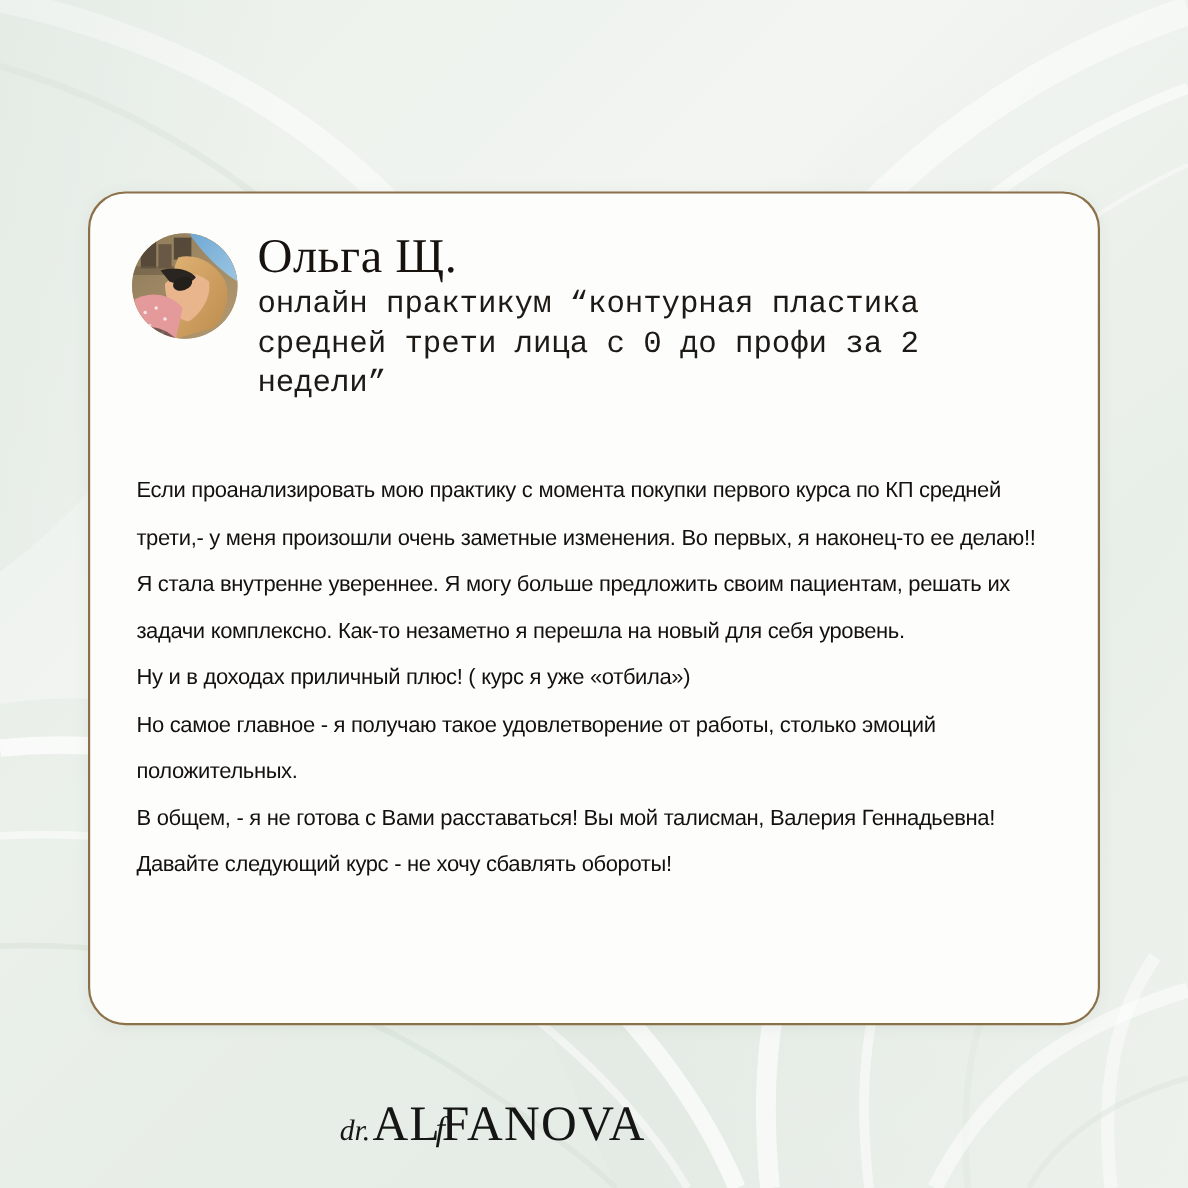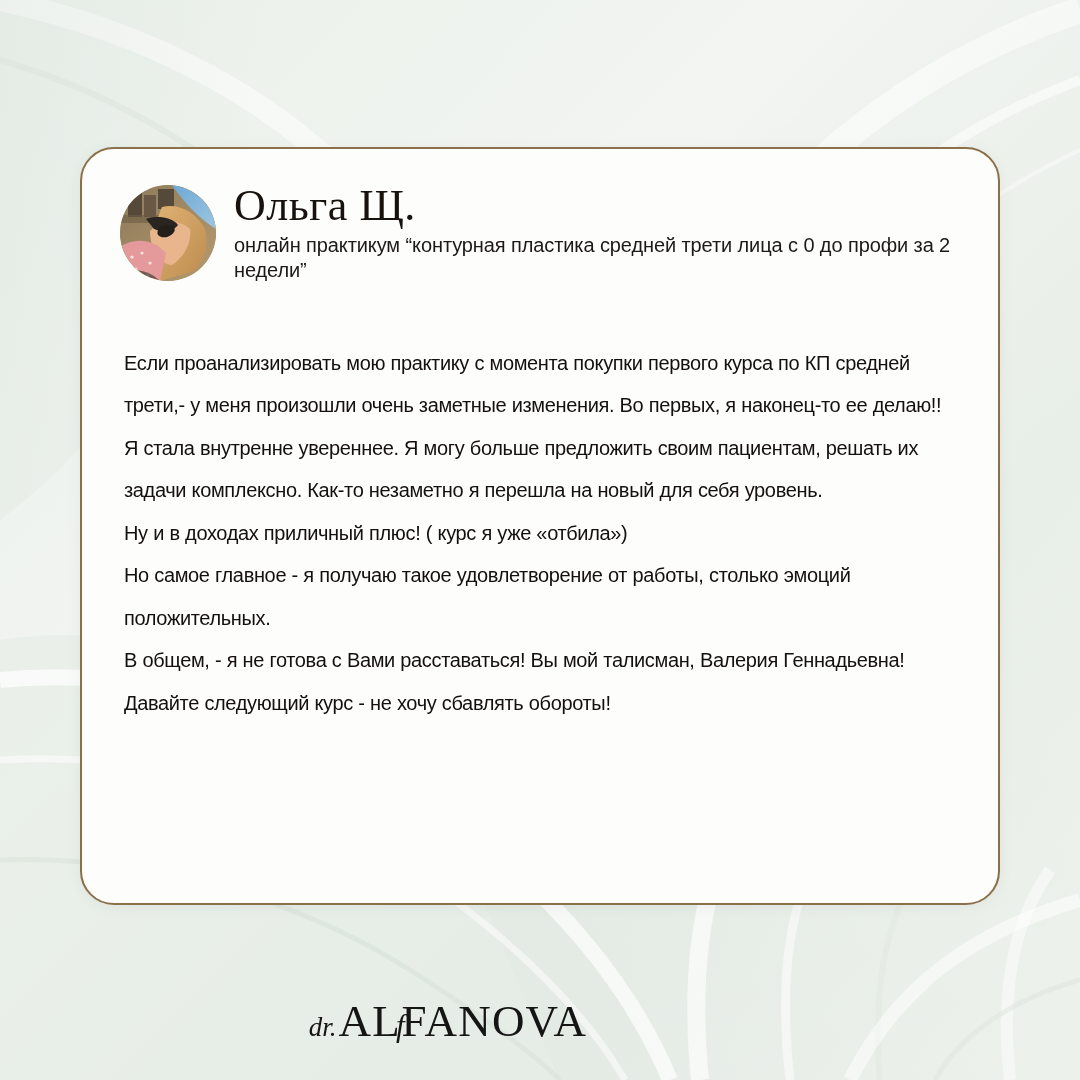--- a/index.html
+++ b/index.html
@@ -27,21 +27,21 @@
   #bg-layer svg {
     display: block;
     width: 1080px;
     height: 1080px;
   }
 
   
   #card {
     position: absolute;
     left: 80px;
-    top: 147px;
+    top: 174px;
     width: 920px;
     height: 758px;
     box-sizing: border-box;
     background: #fdfdfc;
     border: 2px solid #8b7049;
     border-radius: 34px;
     z-index: 2;
     box-shadow: 0 2px 14px rgba(90, 95, 88, 0.07);
   }
 
@@ -79,22 +79,22 @@
     font-size: 44px;
     line-height: 1.04;
     font-weight: 400;
     color: #18120e;
     letter-spacing: 0.5px;
     margin: 0 0 4px 0;
     white-space: nowrap;
   }
 
   #course-title {
-    font-family: Liberation Sans, sans-serif;
-    font-size: 20px;
+    font-family: Liberation Mono, monospace;
+    font-size: 28px;
     line-height: 1.28;
     font-weight: 400;
     color: #1d1a16;
     margin: 0;
     max-width: 730px;
     letter-spacing: -0.1px;
   }
 
   
   #testimonial-body {

